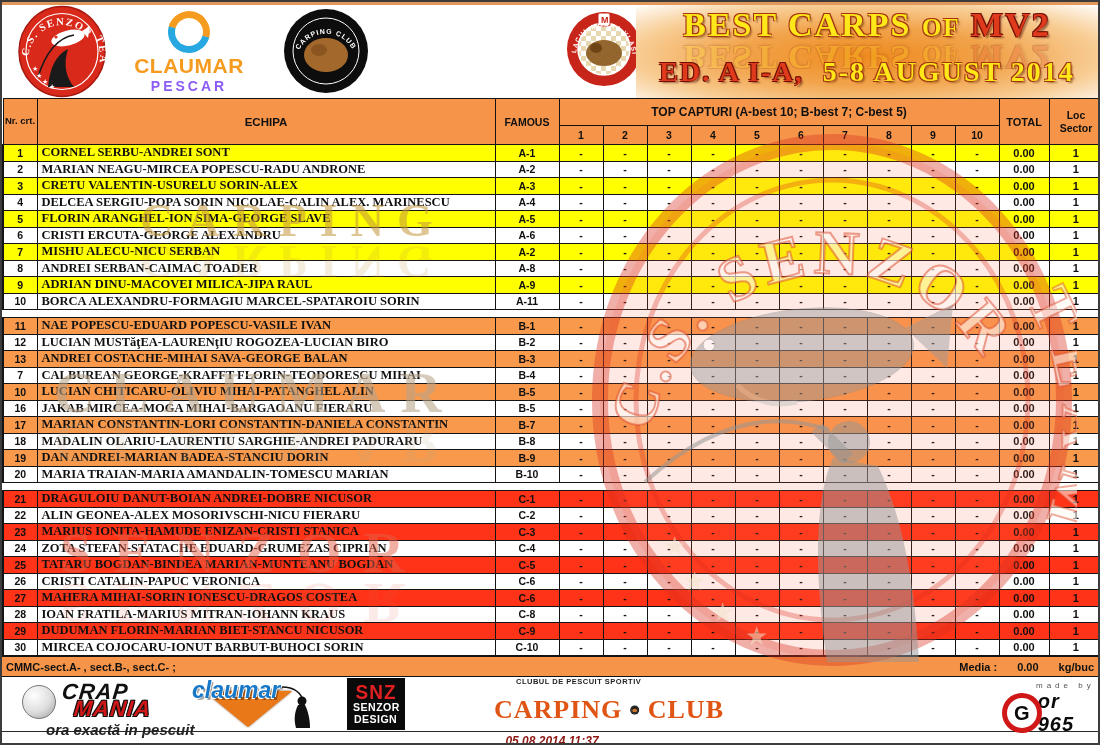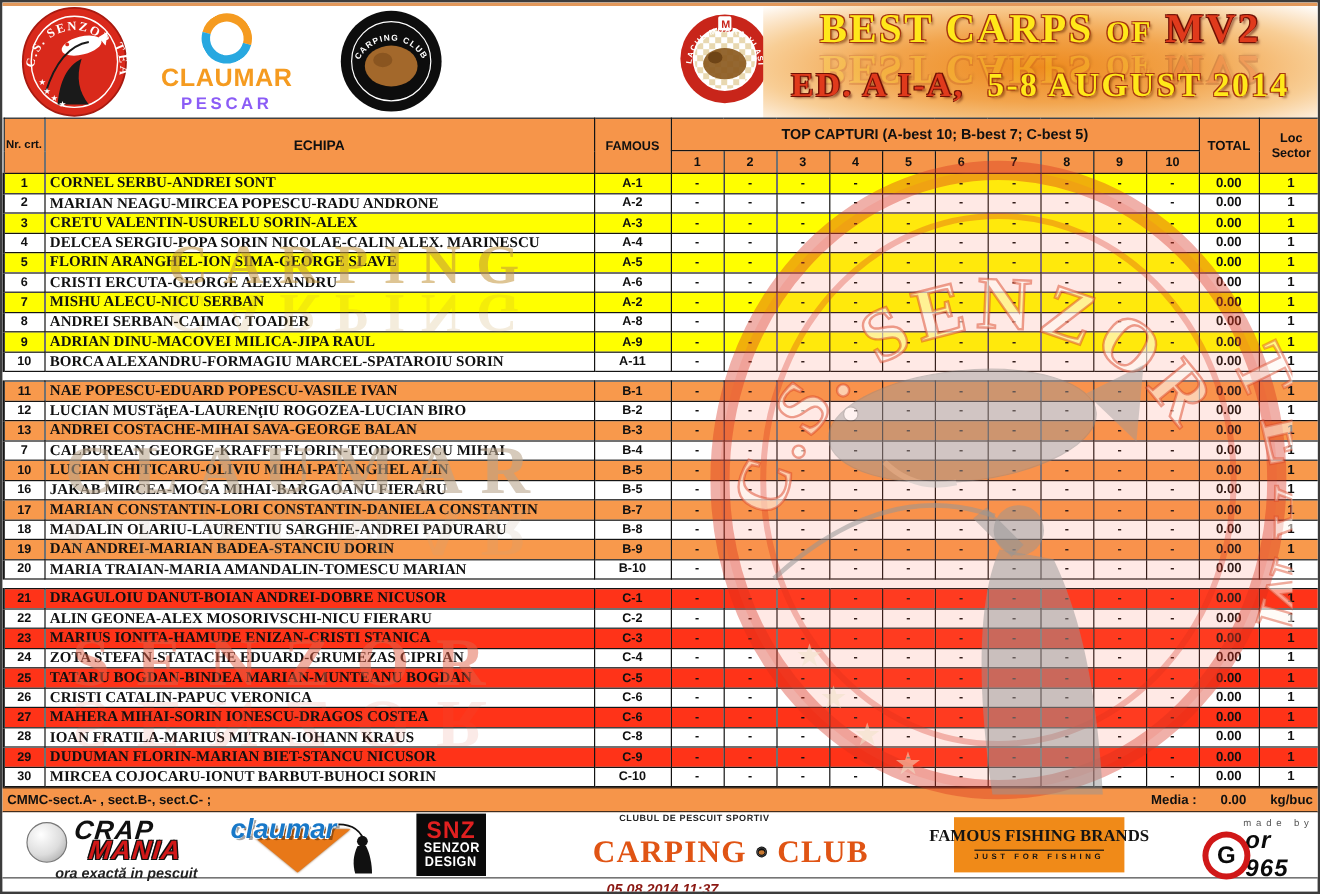--- a/index.html
+++ b/index.html
@@ -82,21 +82,21 @@
   .seal{position:absolute;left:585px;top:128px;}
 
   
   .footer-logos{position:relative;width:1100px;height:54px;background:#fff;}
   .crap-mania{position:absolute;left:14px;top:2px;width:230px;}
   .cm-ball{position:absolute;left:6px;top:6px;width:32px;height:32px;border-radius:50%;
     background:radial-gradient(circle at 35% 30%,#fff 0%,#ddd 55%,#9a9a9a 100%);border:1px solid #777;}
   .cm-line1{position:absolute;left:46px;top:0;font-weight:900;font-style:italic;font-size:22px;color:#101010;letter-spacing:1px;transform:skewX(-6deg);}
   .cm-line2{position:absolute;left:58px;top:17px;font-weight:900;font-style:italic;font-size:22px;color:#D01818;letter-spacing:1px;transform:skewX(-6deg);
     text-shadow:-1px -1px 0 #101010,1px -1px 0 #101010,-1px 1px 0 #101010,1px 1px 0 #101010;}
-  .cm-tag{position:absolute;left:30px;top:42px;font-weight:bold;font-style:italic;font-size:12px;color:#222;}
+  .cm-tag{position:absolute;left:30px;top:42px;font-weight:bold;font-style:italic;font-size:15px;color:#222;}
   .claumar-foot{position:absolute;left:182px;top:0;width:130px;height:54px;}
   .cf-tri{position:absolute;left:20px;top:14px;width:0;height:0;
     border-left:44px solid transparent;border-right:44px solid transparent;border-top:36px solid #E87818;
     filter:drop-shadow(0 0 1px #8a4a10);}
   .cf-word{position:absolute;left:8px;top:0;font-weight:900;font-style:italic;font-size:23px;color:#1878C8;
     text-shadow:-1px -1px 0 #fff,1px -1px 0 #fff,-1px 1px 0 #fff,2px 2px 0 rgba(0,0,0,.35);}
   .cf-fisher{position:absolute;left:96px;top:8px;}
   .snz-box{position:absolute;left:345px;top:1px;width:58px;height:52px;background:#0a0a0a;color:#fff;
     display:flex;flex-direction:column;justify-content:center;align-items:center;line-height:1;}
   .snz-1{font-weight:900;font-size:19px;color:#E02020;letter-spacing:1px;transform:scaleY(1.05);}
@@ -817,25 +817,20 @@
         <div class="cpf-row">
           <span class="cpf-word">CARPING</span>
           <svg width="46" height="46" viewBox="0 0 46 46">
             <circle cx="23" cy="23" r="22" fill="#0d0d0d"></circle>
             <circle cx="23" cy="23" r="17" fill="none" stroke="#ffffff" stroke-width="1"></circle>
             <ellipse cx="23" cy="25" rx="12" ry="9" fill="#C87830"></ellipse>
           </svg>
           <span class="cpf-word">CLUB</span>
         </div>
       </div>
-      <div class="famous-box">
-        <div class="fb-1">FAMOUS FISHING BRANDS</div>
-        <div class="fb-line"></div>
-        <div class="fb-2">JUST FOR FISHING</div>
-      </div>
       <div class="gor">
         <div class="gor-made">made by</div>
         <div class="gor-row">
           <div class="gor-circle">G</div>
           <div class="gor-rest">or 965</div>
         </div>
       </div>
     </div>
 
     <div class="bottom-line"></div>

